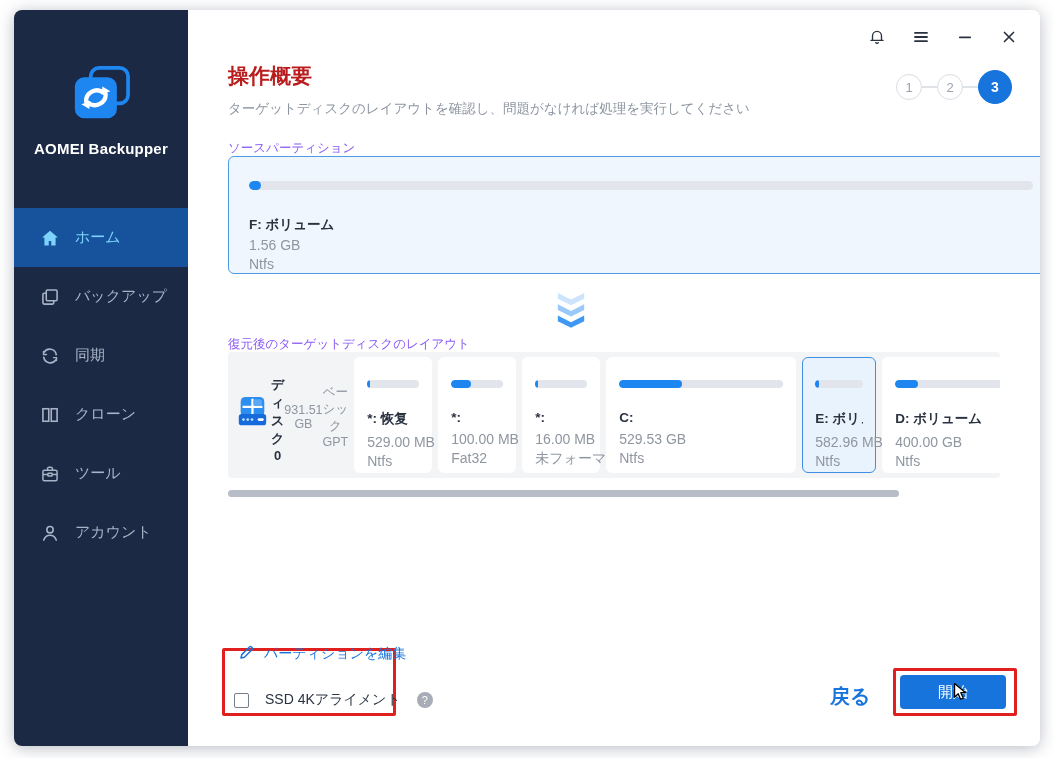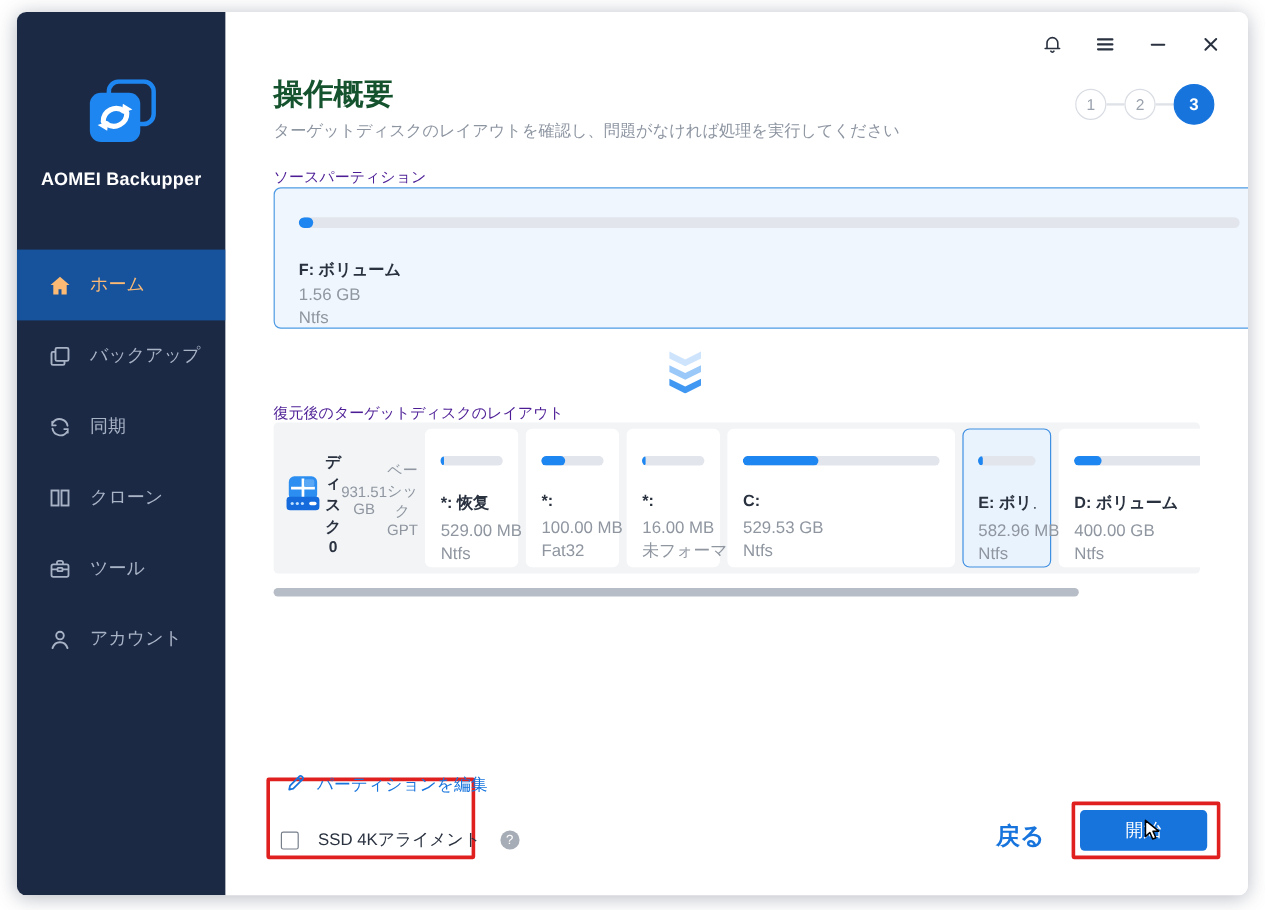--- a/index.html
+++ b/index.html
@@ -9,40 +9,40 @@
 
   
   .sidebar { width:174px; background:#1b2945; flex:0 0 174px; position:relative; }
   .logo-block { padding-top:56px; text-align:center; }
   .logo-icon { display:inline-block; }
   .logo-text { margin-top:14px; color:#fff; font-size:15px; font-weight:bold; letter-spacing:.2px; }
   .nav { position:absolute; left:0; right:0; top:198px; display:flex; flex-direction:column; }
   .nav-item { height:59px; display:flex; align-items:center; padding-left:26px; cursor:pointer;
               color:#a9b3c6; font-size:15px; }
   .nav-item .nav-icon { width:20px; height:20px; margin-right:15px; display:flex; align-items:center; justify-content:center; }
-  .nav-item.active { background:#17539c; color:#fdba74; }
+  .nav-item.active { background:#17539c; color:#7dd3fc; }
 
   
   .main { position:relative; flex:1; background:#fff; }
 
   .titlebar { position:absolute; top:18px; right:22px; display:flex; align-items:center; gap:26px; }
   .tb-btn { width:18px; height:18px; display:flex; align-items:center; justify-content:center; color:#2a3240; cursor:pointer; }
 
-  .page-title { position:absolute; left:40px; top:52px; font-size:25px; font-weight:bold; color:#14532d; }
+  .page-title { position:absolute; left:40px; top:52px; font-size:21px; font-weight:bold; color:#b91c1c; }
   .page-subtitle { position:absolute; left:40px; top:90px; font-size:13.5px; color:#8d95a1; }
 
   .steps { position:absolute; top:60px; right:28px; display:flex; align-items:center; }
   .step-wrap { display:flex; align-items:center; }
   .step-connector { width:15px; height:2px; background:#dfe3e8; }
   .step-circle { width:26px; height:26px; border-radius:50%; border:1.5px solid #d9dde3; color:#9aa2ad;
                  display:flex; align-items:center; justify-content:center; font-size:13px; background:#fff; }
   .step-wrap:first-child .step-connector { display:none; }
   .step-wrap.active .step-circle { width:34px; height:34px; background:#1774dd; border-color:#1774dd; color:#fff; font-size:14px; font-weight:bold; }
 
-  .section-label { position:absolute; left:40px; font-size:12.5px; color:#4c1d95; }
+  .section-label { position:absolute; left:40px; font-size:12.5px; color:#8b5cf6; }
   .src-label { top:130px; }
 
   .source-box { position:absolute; left:40px; top:146px; width:826px; height:118px; background:#eff6fd;
                 border:1.5px solid #4e9be4; border-radius:6px; padding:24px 20px 0 20px; }
   .usage-track { height:9px; background:#e2e5ec; border-radius:5px; position:relative; overflow:hidden; }
   .usage-fill { position:absolute; left:0; top:0; bottom:0; background:#1e86f0; border-radius:5px; }
   .source-box .part-name { margin-top:26px; }
   .part-name { font-size:13.5px; font-weight:bold; color:#2a3240; }
   .part-size, .part-fs { font-size:14px; color:#8f96a0; margin-top:3px; }
 

